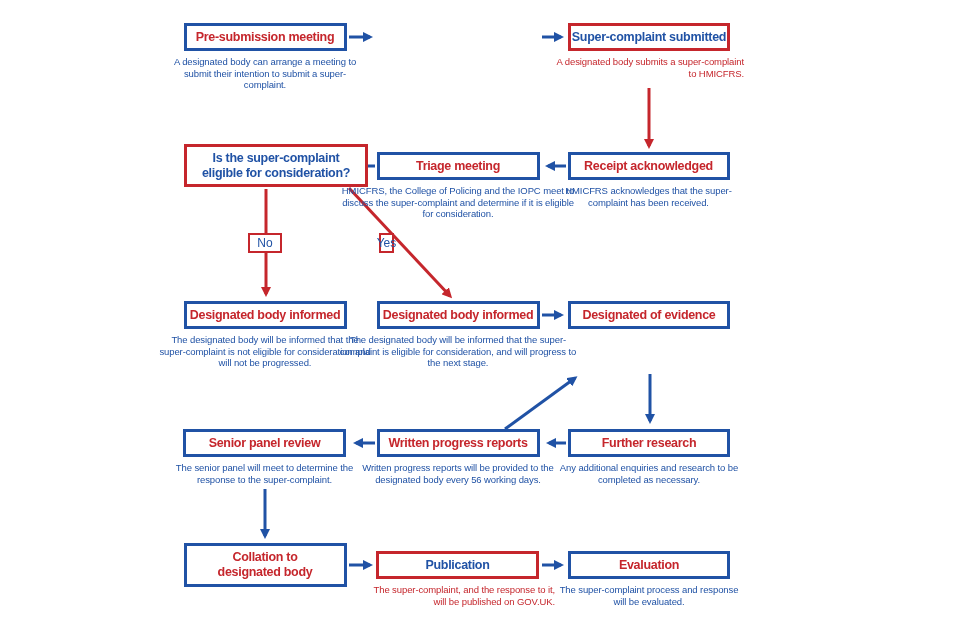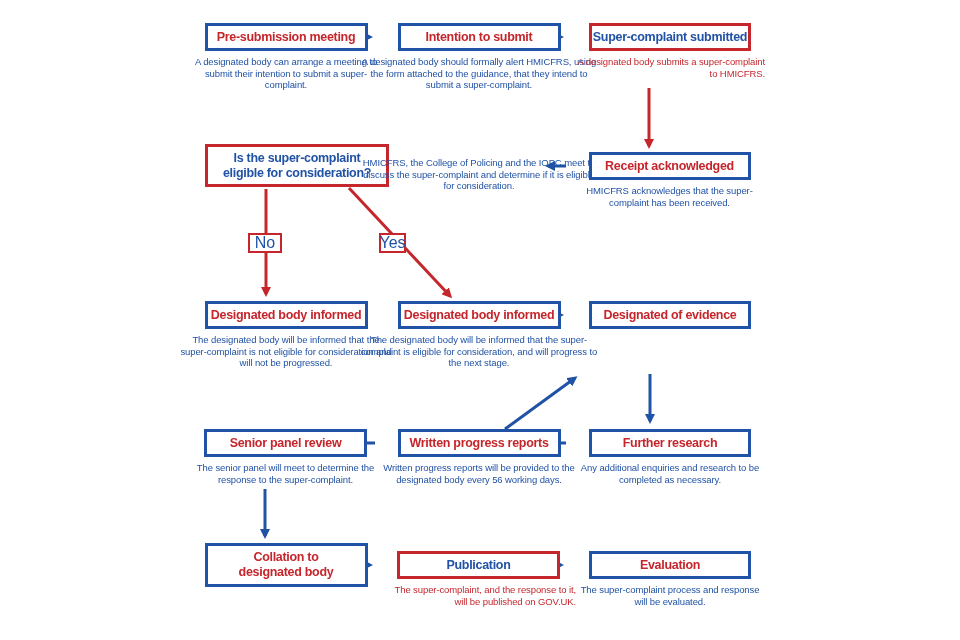--- a/index.html
+++ b/index.html
@@ -1,31 +1,31 @@
 <!DOCTYPE html>
 <html style="--blue: #2052a5; --red: #c5262c; --background: #ffffff;"><head>
 <meta charset="utf-8">
 <style>
   :root { --blue:#2052a5; --red:#c5262c; --background:#ffffff; }
   * { box-sizing: border-box; }
   body { margin:0; background:#fff; font-family:"Liberation Sans", sans-serif; }
   .canvas { position:relative; width:960px; height:640px; background:var(--background); overflow:hidden; }
   .edges { position:absolute; left:0; top:0; }
-  .node { position:absolute; text-align:center;margin-left:21px; }
+  .node { position:absolute; text-align:center; }
   .box { margin:0 auto; display:flex; align-items:center; justify-content:center; background:#fff; }
   .blue-box { border:3px solid var(--blue); }
   .red-box  { border:3px solid var(--red); }
   .title { font-weight:bold; font-size:12.5px; letter-spacing:-0.3px; line-height:15px; white-space:nowrap; }
   .blue-box .title { color:var(--red); }
   .red-box  .title { color:var(--blue); }
   .desc { margin-top:5px; font-size:9.5px; line-height:11.5px; letter-spacing:-0.1px; }
   .desc-blue { color:var(--blue); }
   .desc-red  { color:var(--red);text-align:right; }
   .branch-label { position:absolute; border:2.5px solid var(--red); background:#fff; color:var(--blue);
-                  font-size:16px; display:flex; align-items:center; justify-content:center; }
+                  font-size:12px; display:flex; align-items:center; justify-content:center; }
 </style>
 </head>
 <body>
 
 <div class="canvas">
 
   <svg class="edges" width="960" height="640" viewBox="0 0 960 640">
     <defs>
       <marker id="ab" viewBox="0 0 10 10" refX="7" refY="5" markerWidth="3.4" markerHeight="3.4" orient="auto">
         <path d="M0,0 L10,5 L0,10 Z" style="fill:var(--blue)"></path>
@@ -55,58 +55,55 @@
     </g>
   </svg>
 
   <div class="node" style="left:167px;top:23px;width:196px">
     <div class="box blue-box" style="width:163px;height:28px">
       <span class="title">Pre-submission meeting</span>
     </div>
     <div class="desc desc-blue">A designated body can arrange a meeting to submit their intention to submit a super-complaint.</div>
   </div>
 
-  <div class="node" style="left:340px;top:23px;width:236px">
-    <div class="box blue-box" style="width:163px;height:28px">
-      <span class="title">Intention to submit</span>
-    </div>
-    <div class="desc desc-blue">A designated body should formally alert HMICFRS, using the form attached to the guidance, that they intend to submit a super-complaint.</div>
-  </div>
 
   <div class="node" style="left:554px;top:23px;width:190px">
     <div class="box red-box" style="width:162px;height:28px">
       <span class="title">Super-complaint submitted</span>
     </div>
     <div class="desc desc-red">A designated body submits a super-complaint to HMICFRS.</div>
   </div>
 
   <div class="node" style="left:184px;top:144px;width:164px">
     <div class="box red-box" style="width:184px;height:43px">
       <span class="title">
         <span>Is the super-complaint</span><br>
         <span>eligible for consideration?</span>
       </span>
     </div>
   </div>
 
   <div class="node" style="left:339px;top:152px;width:238px">
+    <div class="box blue-box" style="width:163px;height:28px">
+      <span class="title">Triage meeting</span>
+    </div>
     <div class="desc desc-blue">HMICFRS, the College of Policing and the IOPC meet to discuss the super-complaint and determine if it is eligible for consideration.</div>
   </div>
 
   <div class="node" style="left:546px;top:152px;width:205px">
     <div class="box blue-box" style="width:162px;height:28px">
       <span class="title">Receipt acknowledged</span>
     </div>
     <div class="desc desc-blue">HMICFRS acknowledges that the super-complaint has been received.</div>
   </div>
 
   <div class="branch-label" style="left:248px;top:233px;width:34px;height:20px">
     <span>No</span>
   </div>
-  <div class="branch-label" style="left:379px;top:233px;width:27px;height:20px">
+  <div class="branch-label" style="left:379px;top:233px;width:15px;height:20px">
     <span>Yes</span>
   </div>
 
   <div class="node" style="left:157px;top:301px;width:216px">
     <div class="box blue-box" style="width:163px;height:28px">
       <span class="title">Designated body informed</span>
     </div>
     <div class="desc desc-blue">The designated body will be informed that the super-complaint is not eligible for consideration and will not be progressed.</div>
   </div>
 

